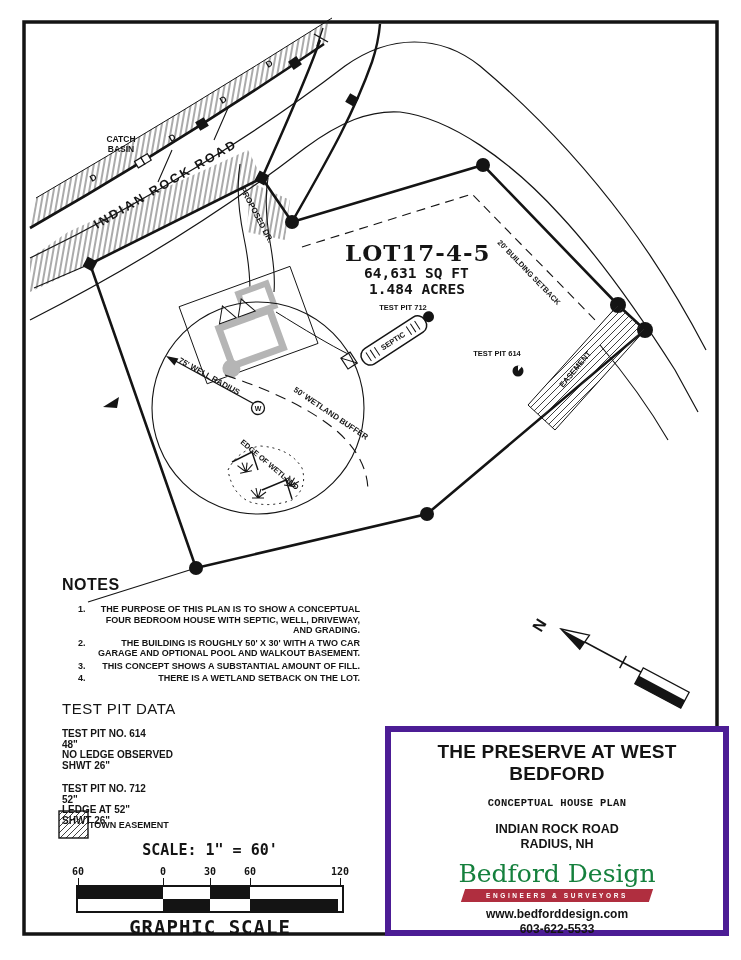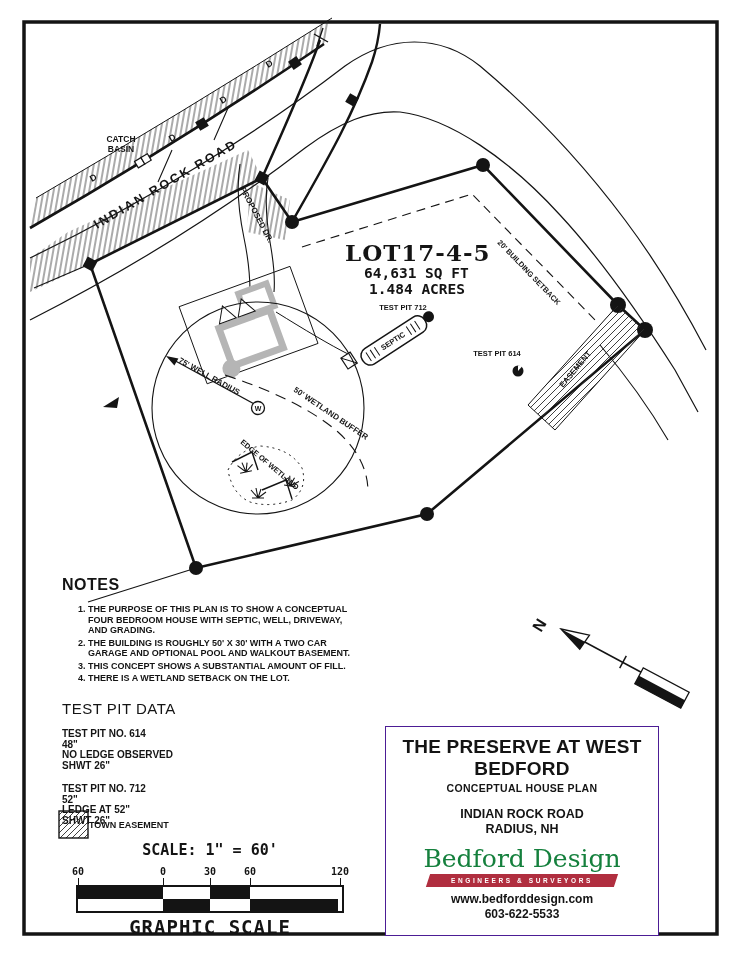--- a/index.html
+++ b/index.html
@@ -3,21 +3,21 @@
 <meta charset="utf-8">
 <style>
   html,body{margin:0;padding:0;background:#e8e8e8;}
   .page{position:relative;width:741px;height:960px;background:#ffffff;color:#141414;
         font-family:"Liberation Sans",sans-serif;overflow:hidden;}
   svg.plan{position:absolute;left:0;top:0;}
 
   
   .notes{position:absolute;left:62px;top:576px;width:320px;}
   .notes h2{margin:0 0 10px 0;font-size:16px;font-weight:700;letter-spacing:.5px;}
-  .notes ol{margin:0;padding-left:26px;width:272px;}
+  .notes ol{margin:0;padding-left:26px;width:272px;text-align:right;}
   .notes li{font-size:9px;font-weight:700;line-height:10.5px;margin-bottom:2px;}
 
   .tpd{position:absolute;left:62px;top:700px;width:230px;}
   .tpd h2{margin:0 0 12px 0;font-size:15px;font-weight:400;letter-spacing:.5px;}
   .tpd .pit{margin-bottom:13px;}
   .tpd .pit div{font-size:10px;font-weight:700;line-height:10.5px;}
 
   .legend{position:absolute;left:58px;top:810px;display:flex;align-items:center;gap:0;}
   .legend .lbl{font-size:9px;font-weight:700;}
 
@@ -27,25 +27,25 @@
   .sbar .tick-label{position:absolute;top:0;transform:translateX(-50%);
                font-family:"DejaVu Sans Mono",monospace;font-size:10px;font-weight:700;}
   .sbar .tick{position:absolute;top:12px;width:1.5px;height:7px;background:#141414;}
   .sbar .bar{position:absolute;left:0;top:19px;width:264px;height:24px;border:2px solid #141414;}
   .sbar .seg{position:absolute;height:12px;}
   .sbar .seg.black{background:#141414;}
   .sbar .caption{position:absolute;left:0;top:50px;width:268px;text-align:center;
                font-family:"DejaVu Sans Mono",monospace;font-size:19px;font-weight:700;letter-spacing:1px;}
 
   
-  .titleblock{position:absolute;left:385px;top:726px;width:274px;height:210px;
-              background:#fff;border:1px solid #4c1d95;box-sizing:border-box;
+  .titleblock{position:absolute;left:385px;top:726px;width:344px;height:210px;
+              background:#fff;border:6px solid #4c1d95;box-sizing:border-box;
               text-align:center;padding-top:9px;}
   .tb-project{font-size:19px;font-weight:700;letter-spacing:.2px;}
-  .tb-subtitle{font-size:10.5px;font-weight:700;margin-top:2px;letter-spacing:.3px;}
+  .tb-subtitle{font-size:10.5px;font-weight:700;margin-top:12px;letter-spacing:.3px;font-family:Liberation Mono, monospace;}
   .tb-taxmap{font-size:21px;font-weight:700;margin-top:12px;}
   .tb-street{font-size:12.5px;font-weight:700;margin-top:13px;}
   .tb-city{font-size:12.5px;font-weight:700;margin-top:1px;}
   .tb-firm{font-family:"DejaVu Serif",serif;font-size:25px;margin-top:8px;color:#15803d;}
   .tb-banner{width:188px;height:13px;margin:1px auto 0 auto;background:#b02e3f;
              transform:skewX(-18deg);display:flex;align-items:center;justify-content:center;}
   .tb-banner span{transform:skewX(18deg);color:#fff;font-size:6.5px;font-weight:700;letter-spacing:2.6px;}
   .tb-web{font-size:12px;font-weight:700;margin-top:5px;}
   .tb-phone{font-size:12px;font-weight:700;margin-top:1px;}
 

